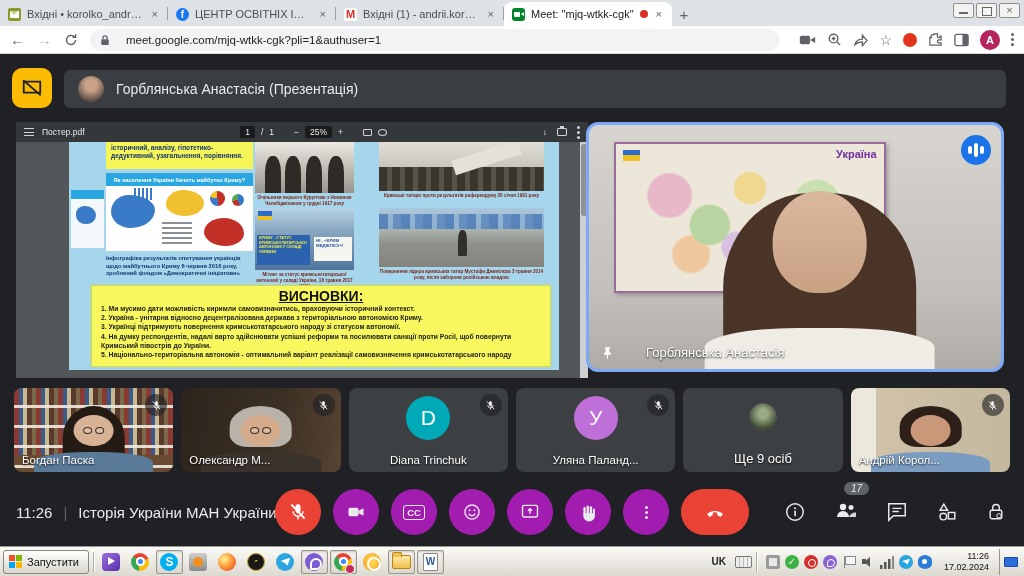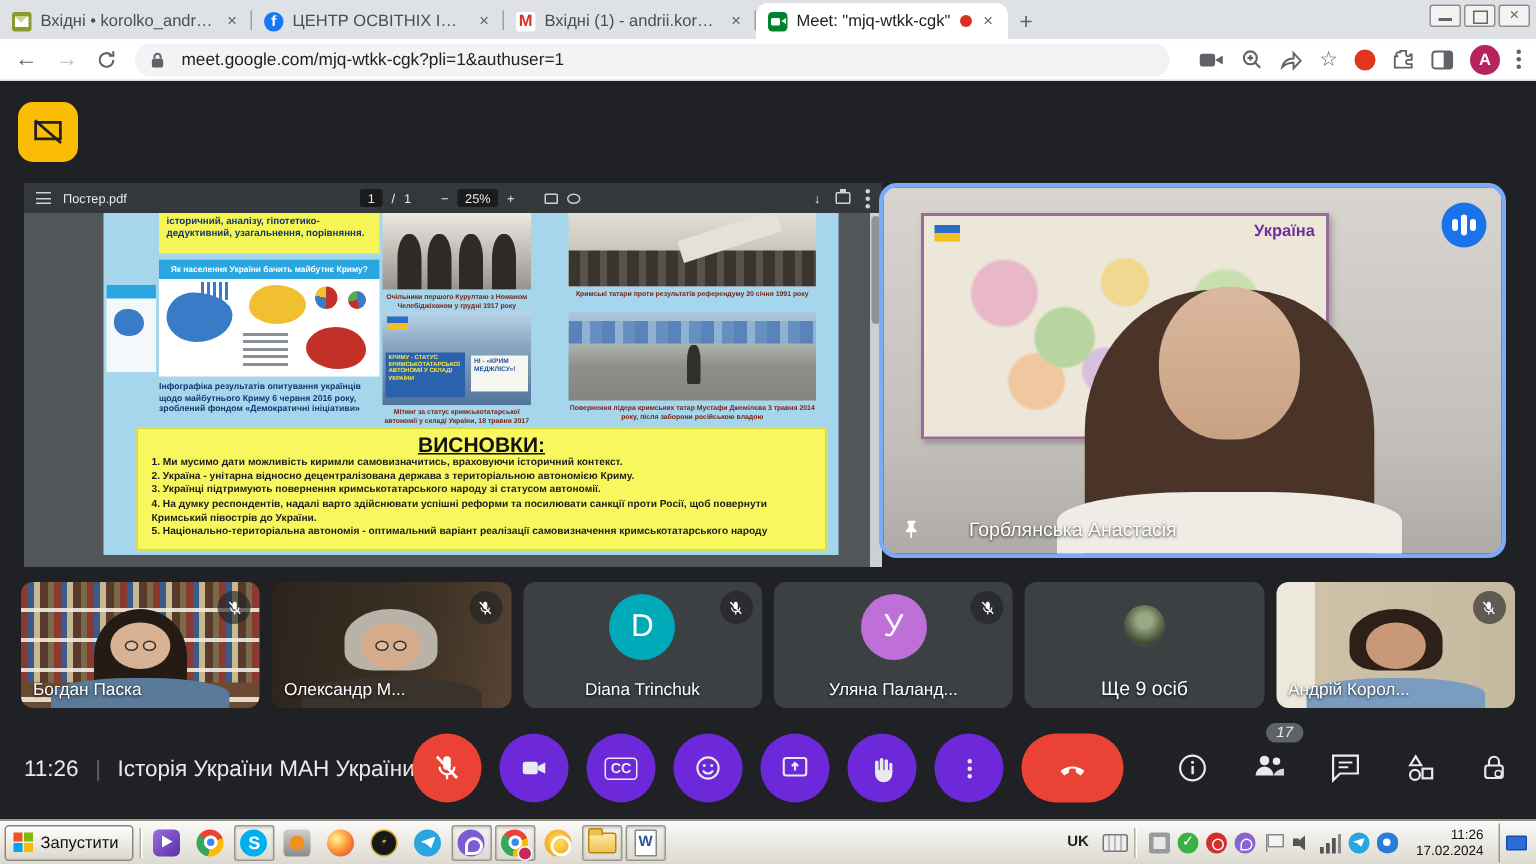--- a/index.html
+++ b/index.html
@@ -38,21 +38,21 @@
   .wc.min::after { content:""; position:absolute; left:5px; bottom:3px; width:9px; height:2px; background:#666; }
   .wc.res::after { content:""; position:absolute; left:5px; top:3px; width:8px; height:7px; border:1.5px solid #666; }
   .wc.cls { color:#666; font-size:11px; text-align:center; line-height:13px; }
 
   
   .toolbar { position:absolute; left:0; top:26px; width:1024px; height:28px; background:#fff;
     border-bottom:1px solid #dadce0; display:flex; align-items:center; padding:0 10px; gap:12px; }
   .navico { font-size:15px; color:#5f6368; line-height:1; }
   .navico.dis { color:#b9bdc1; }
   .omnibox { flex:1; height:22px; background:#f1f3f4; border-radius:11px; display:flex;
-    align-items:center; padding:0 10px; gap:11px; max-width:690px; }
+    align-items:center; padding:0 10px; gap:16px; max-width:690px; }
   .omnibox .url { font-size:11.5px; color:#202124; white-space:nowrap; overflow:hidden; }
   .tbicons { display:flex; align-items:center; gap:11px; margin-left:auto; }
   .redext { width:14px; height:14px; border-radius:50%; background:#e1351f; }
   .avatar-a { width:20px; height:20px; border-radius:50%; background:#b5245c; color:#fff;
     font-size:11px; font-weight:bold; display:flex; align-items:center; justify-content:center; }
   .vdots { display:inline-block; width:3px; height:3px; border-radius:50%; background:currentColor;
     color:#5f6368; box-shadow:0 5px 0 currentColor, 0 10px 0 currentColor; margin-top:-10px; }
 
   
   .stage { position:absolute; left:0; top:54px; width:1024px; height:492px; background:#202124; }
@@ -205,21 +205,21 @@
     justify-content:center; color:#fff; font-size:13px; }
   .mini.photo { background:radial-gradient(circle at 50% 38%, #9aa884 22%, #3c4a30 70%); }
 
   
   .cbar { position:absolute; left:0; top:424px; width:1024px; height:68px; }
   .cbleft { position:absolute; left:16px; top:0; height:68px; display:flex; align-items:center;
     gap:11px; color:#e8eaed; font-size:15px; }
   .cbleft .div { color:#5f6368; }
   .cbcenter { position:absolute; left:50%; top:50%; transform:translate(-50%,-50%);
     display:flex; align-items:center; gap:12px; }
-  .cbtn { width:46px; height:46px; border-radius:50%; background:#6d28d9; display:flex;
+  .cbtn { width:46px; height:46px; border-radius:50%; background:#a21caf; display:flex;
     align-items:center; justify-content:center; }
   .cbtn.red { background:#ea4335; }
   .endcall { width:68px; height:46px; border-radius:23px; background:#ea4335; display:flex;
     align-items:center; justify-content:center; }
   .ccbox { border:1.6px solid #e8eaed; border-radius:3px; font-size:9.5px; font-weight:bold;
     color:#e8eaed; padding:1px 3px; }
   .cbright { position:absolute; right:18px; top:0; height:68px; display:flex; align-items:center; gap:28px; }
   .ppl { position:relative; }
   .badge17 { position:absolute; top:-17px; right:-11px; background:#5f6368; color:#e8eaed;
     font-size:10px; padding:1px 7px; border-radius:9px;font-style:italic; }
@@ -391,20 +391,24 @@
 
   <div class="stage">
 
     <div class="warnbtn">
       <svg width="22" height="22" viewBox="0 0 24 24">
         <path d="M3 5h18v12H3z" fill="none" stroke="#202124" stroke-width="2"></path>
         <path d="M2.5 3.5l19 16.5" stroke="#202124" stroke-width="2"></path>
       </svg>
     </div>
 
+    <div class="banner">
+      <span class="bav"></span>
+      <span class="btxt">Горблянська Анастасія (Презентація)</span>
+    </div>
 
     <div class="pdf">
       <div class="pdfbar">
         <span class="burger"></span>
         <span>Постер.pdf</span>
         <div class="pdfmid">
           <span class="pgbox">1</span>
           <span>/</span>
           <span>1</span>
           <span style="width:8px"></span>

